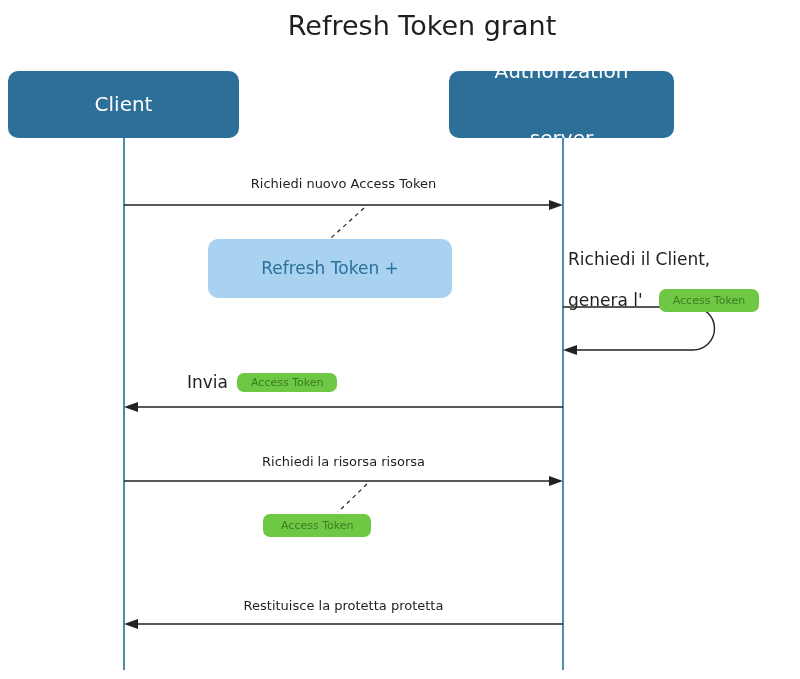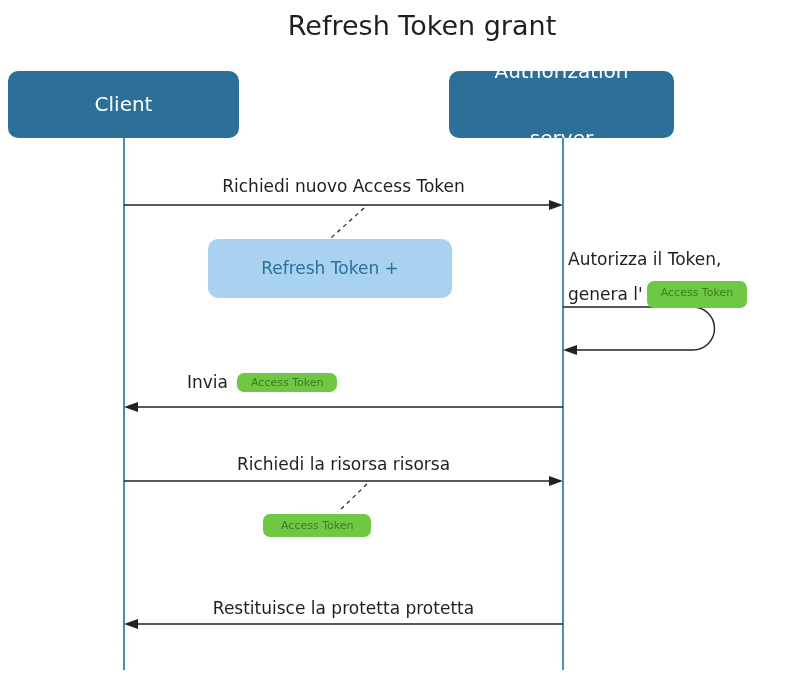--- a/index.html
+++ b/index.html
@@ -48,21 +48,21 @@
     text-align: center;
   }
   .actor-client { left: 8px; width: 231px; }
   .actor-auth { left: 449px; width: 225px; gap: 40px; }
   svg.wires { position: absolute; top: 0; left: 0; }
   .msg-label {
     position: absolute;
     left: 124px;
     width: 439px;
     text-align: center;
-    font-size: 17px;
+    font-size: 13px;
     color: var(--text);
     white-space: nowrap;
   }
   .note-blue {
     position: absolute;
     left: 208px; top: 239px;
     width: 244px; height: 59px;
     background: var(--note-fill);
     color: var(--note-text);
     border-radius: 10px;
@@ -86,22 +86,23 @@
   .self-msg {
     position: absolute;
     left: 568px; top: 246px;
     font-size: 17px;
     color: var(--text);
     line-height: 1.55;
     white-space: nowrap;
   }
   .self-msg .row2 {
     display: flex;
-    gap: 4px;
-    margin-top: 9px;
+    align-items: center;
+    gap: 16px;
+    margin-top: 15px;
   }
   .invia-row {
     position: absolute;
     left: 187px; top: 372px;
     display: flex;
     align-items: flex-end;
     gap: 9px;
     font-size: 17px;
     color: var(--text);
     white-space: nowrap;
@@ -153,21 +154,21 @@
     <polygon points="124,624 138,619 138,629" fill="var(--arrow)"></polygon>
   </svg>
 
   <div class="msg-label" style="top:176px">Richiedi nuovo Access Token</div>
 
   <div class="note-blue">
     <span>Refresh Token +</span>
   </div>
 
   <div class="self-msg">
-    <div>Autorizza il Token,</div>
+    <div>Richiedi il Client,</div>
     <div class="row2">
       <span>genera l'</span>
       <span class="token-pill">Access Token</span>
     </div>
   </div>
 
   <div class="invia-row">
     <span>Invia</span>
     <span class="token-pill">Access Token</span>
   </div>

